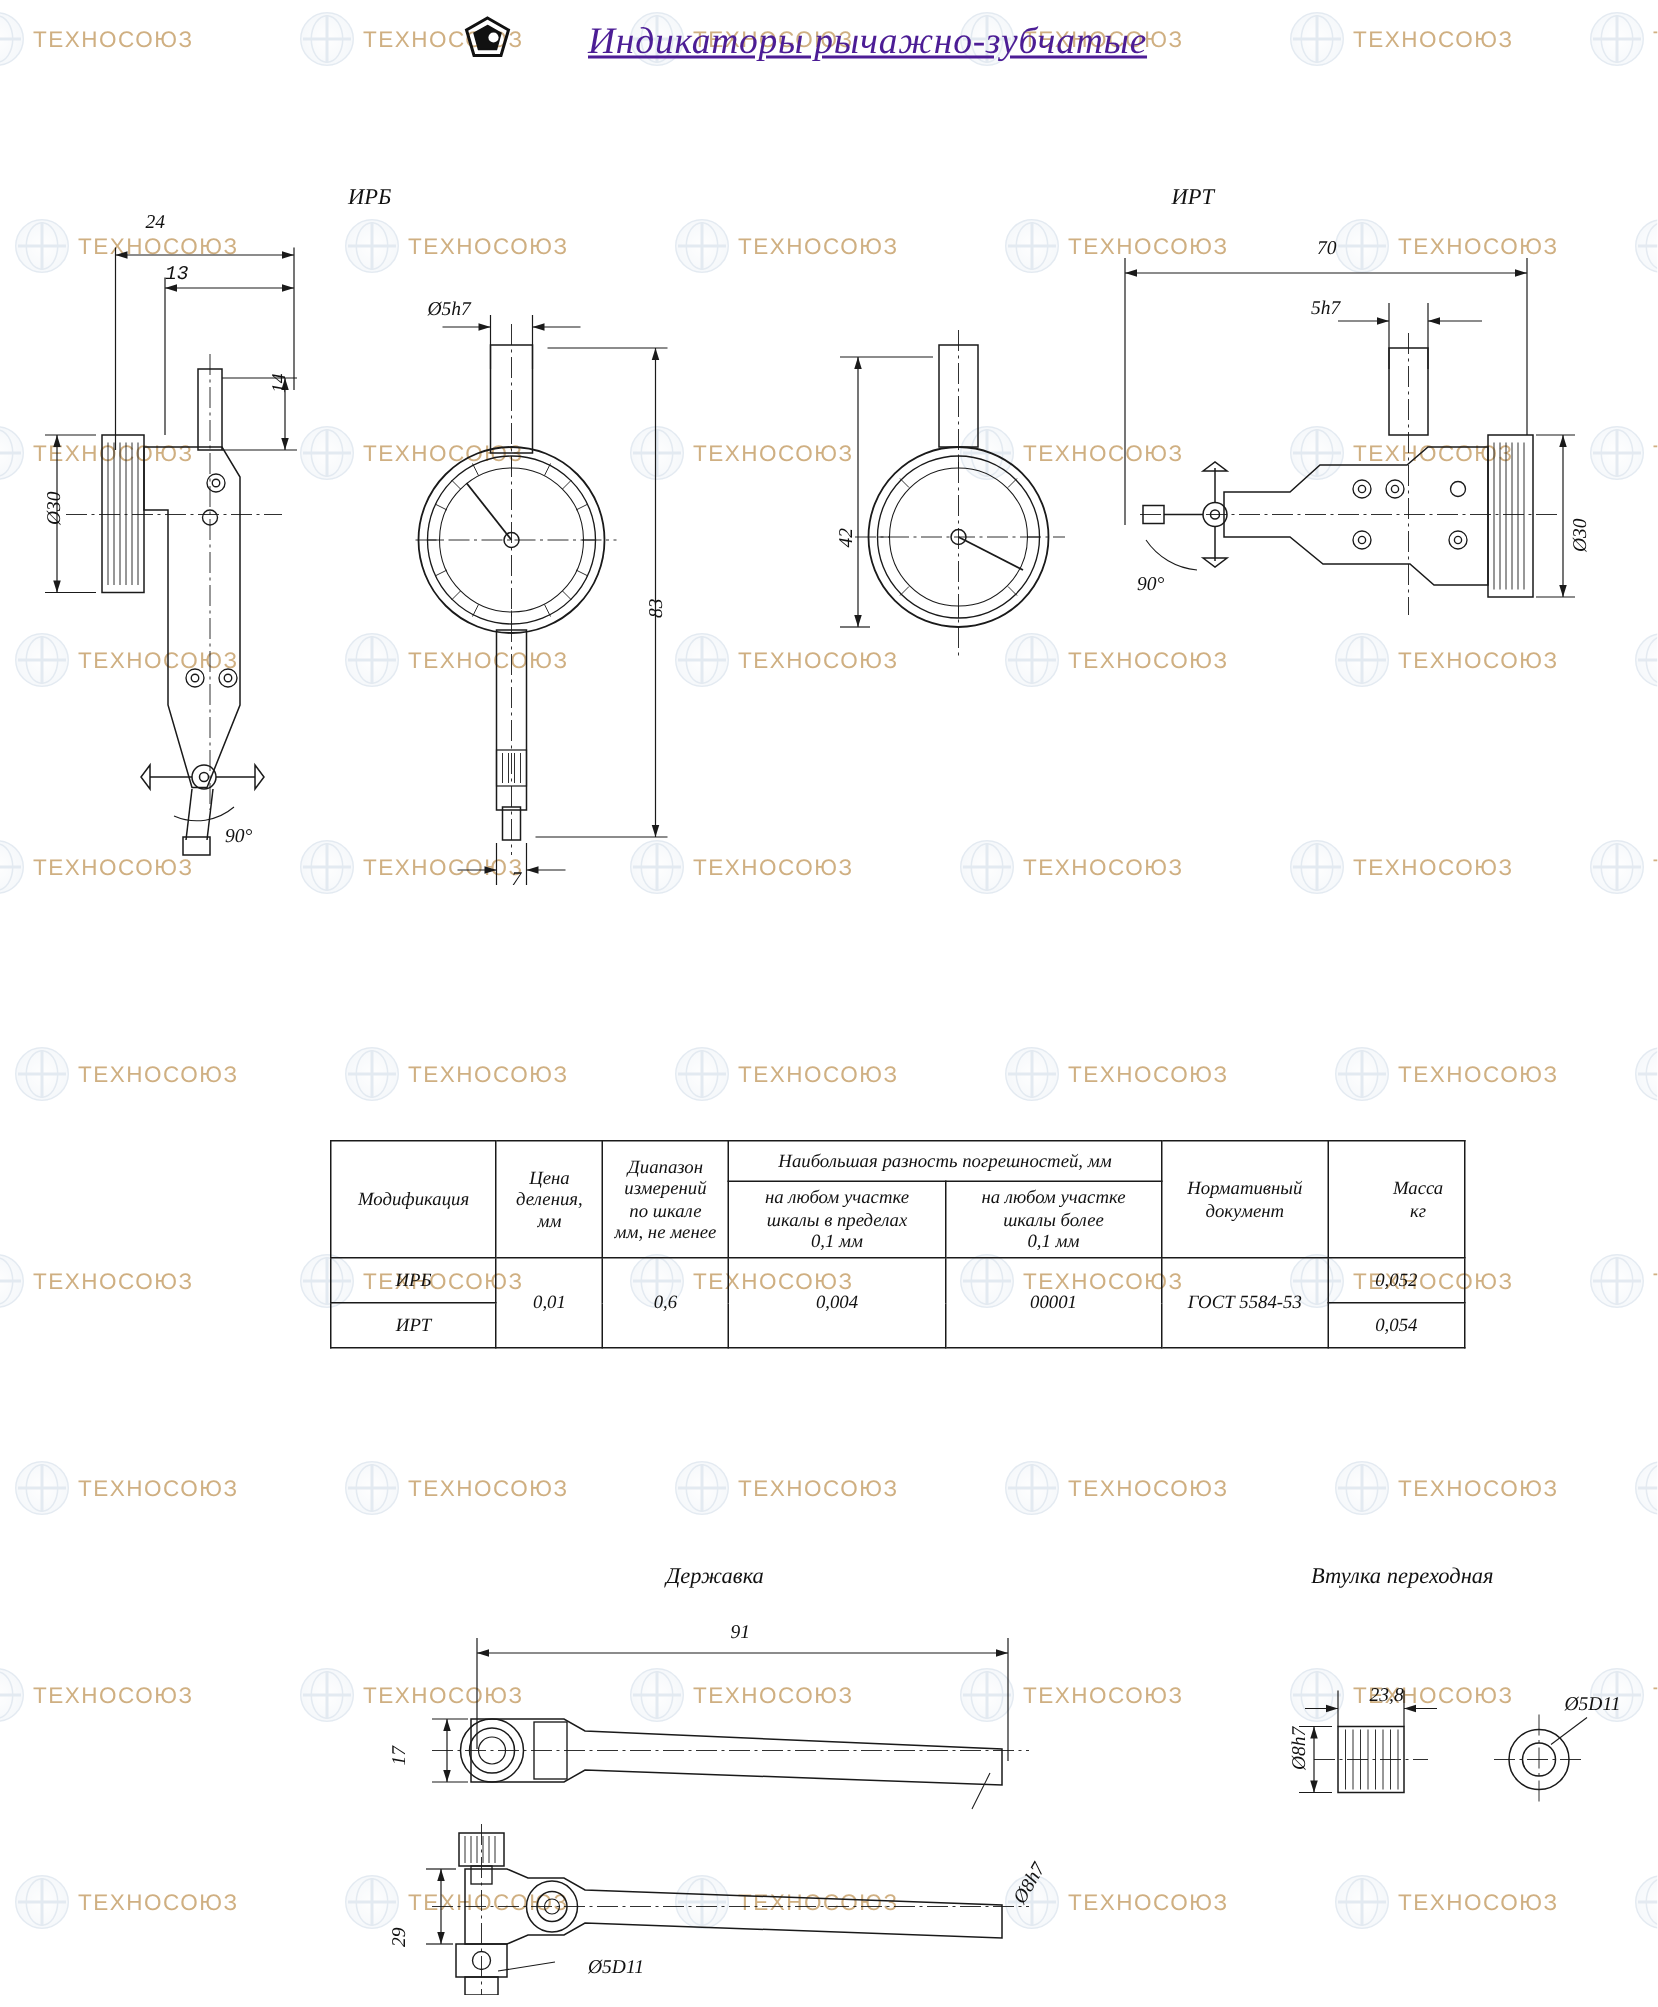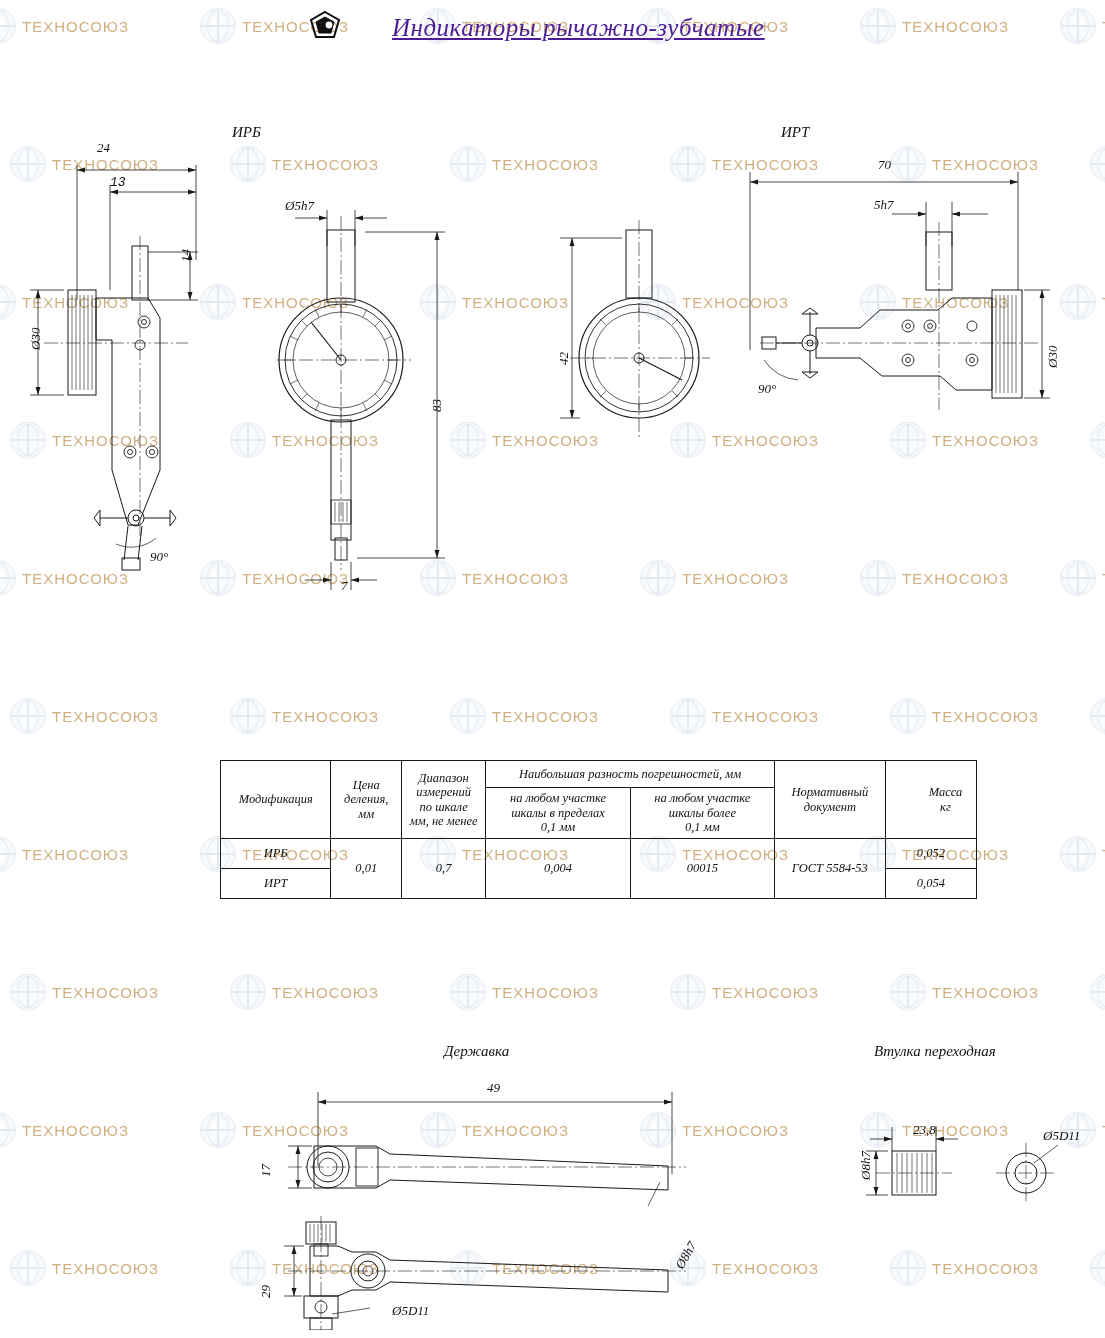--- a/index.html
+++ b/index.html
@@ -776,23 +776,23 @@
         <td class="tall" style="width:158px; white-space:pre-line;">на любом участке
 шкалы в пределах
 0,1 мм</td>
         <td class="tall" style="width:158px; white-space:pre-line;">на любом участке
 шкалы более
 0,1 мм</td>
       </tr>
       <tr class="row">
         <td>ИРБ</td>
         <td rowspan="2">0,01</td>
-        <td rowspan="2">0,7</td>
+        <td rowspan="2">0,6</td>
         <td rowspan="2">0,004</td>
-        <td rowspan="2">00015</td>
+        <td rowspan="2">00001</td>
         <td rowspan="2">ГОСТ 5584-53</td>
         <td>0,052</td>
       </tr>
       <tr class="row">
         <td>ИРТ</td>
         <td>0,054</td>
       </tr>
     </tbody>
       </table>
 
@@ -847,21 +847,21 @@
 
         <line x1="44" y1="176" x2="64" y2="176"></line>
         <line x1="44" y1="226" x2="62" y2="226"></line>
         <line x1="54" y1="176" x2="54" y2="226"></line>
         <path d="M54 176 l-2.5 8 h5 z" fill="#1a1a1a" stroke="none"></path>
         <path d="M54 226 l-2.5 -8 h5 z" fill="#1a1a1a" stroke="none"></path>
 
         <line x1="92" y1="244" x2="130" y2="238" stroke-width="0.7"></line>
       </g>
     </svg>
-    <div class="lbl sm" style="left:487px; top:1080px;">49</div>
+    <div class="lbl sm" style="left:487px; top:1080px;">91</div>
     <div class="lbl sm rot" style="left:258px; top:1177px; transform:rotate(-90deg);">17</div>
     <div class="lbl sm rot" style="left:258px; top:1298px; transform:rotate(-90deg);">29</div>
     <div class="lbl sm rot" style="left:672px; top:1264px; transform:rotate(-60deg);">Ø8h7</div>
     <div class="lbl sm" style="left:392px; top:1303px;">Ø5D11</div>
 
     <svg style="position:absolute; left:840px; top:1105px;" width="250" height="140">
       <g class="dl" stroke-width="0.8">
 
         <line x1="52" y1="22" x2="52" y2="46"></line>
         <line x1="96" y1="22" x2="96" y2="46"></line>

